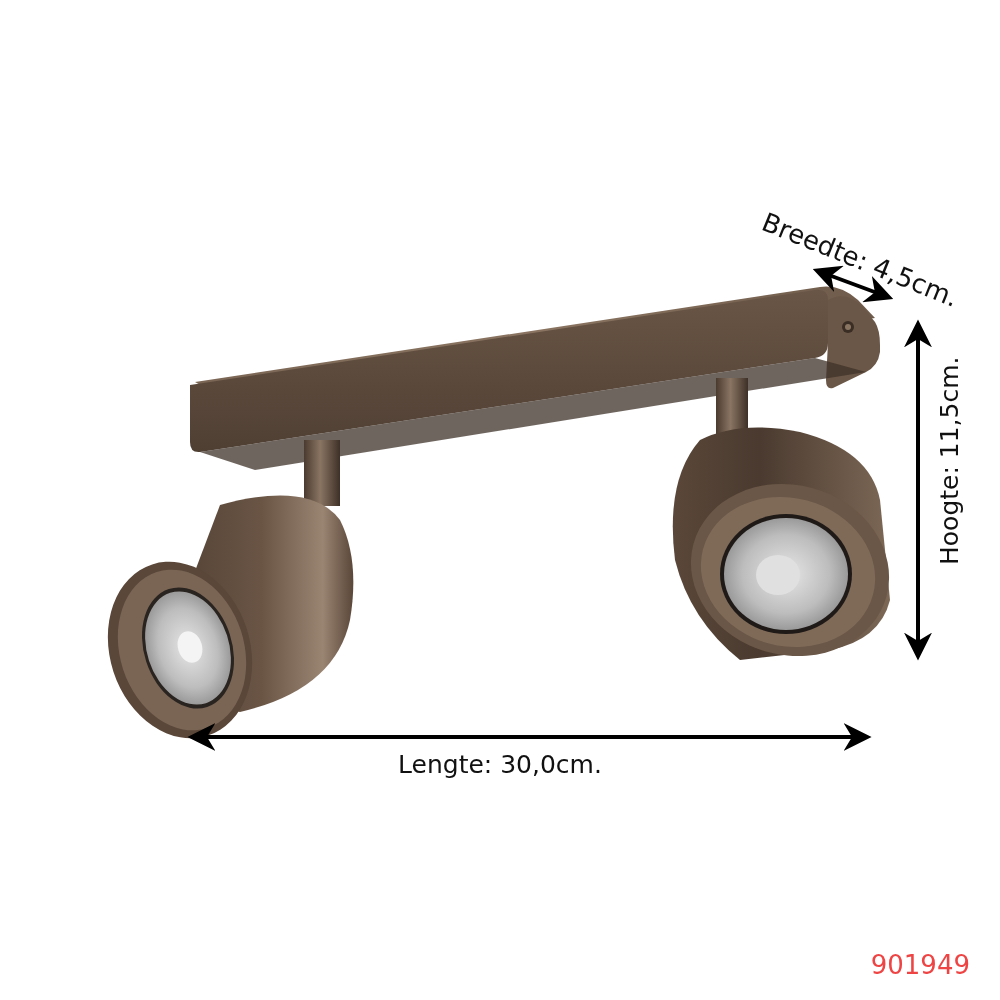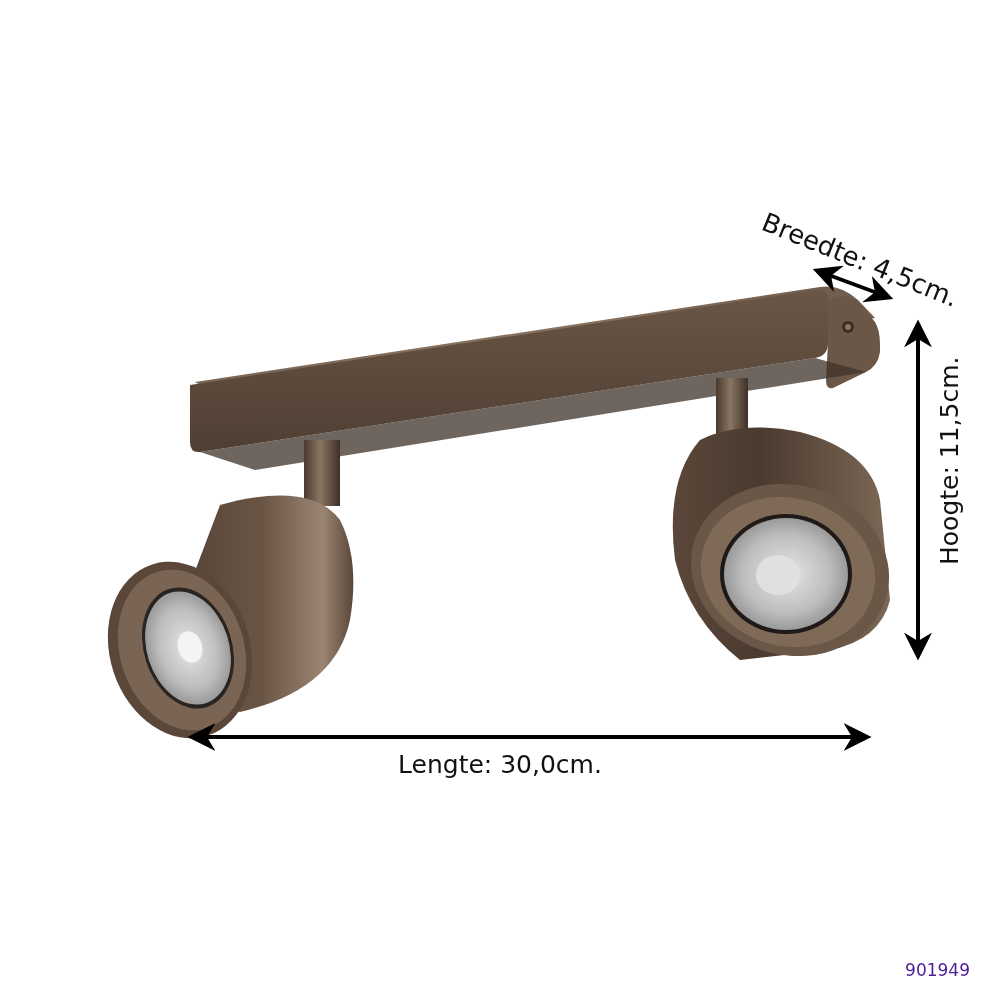--- a/index.html
+++ b/index.html
@@ -1,20 +1,20 @@
 <!DOCTYPE html>
 <html><head>
   <meta charset="utf-8">
   <style>
     html, body { margin: 0; padding: 0; background: #ffffff; }
     body { width: 1000px; height: 1000px; position: relative; overflow: hidden;
            font-family: "DejaVu Sans", "Liberation Sans", sans-serif; }
     #stage { position: absolute; left: 0; top: 0; width: 1000px; height: 1000px; }
     .dim-label { font-family: "DejaVu Sans", sans-serif; fill: #111; }
-    .product-code { position: absolute; right: 30px; bottom: 20px; font-size: 17px; color: #4c1d95;
+    .product-code { position: absolute; right: 30px; bottom: 20px; font-size: 26px; color: #ef4444;
                     font-family: "DejaVu Sans", sans-serif; }
   </style>
 </head>
 <body>
 
 <svg id="stage" viewBox="0 0 1000 1000" xmlns="http://www.w3.org/2000/svg">
   <defs>
     <linearGradient id="plateTop" x1="0" y1="0" x2="1" y2="0">
       <stop offset="0" stop-color="#7a6554"></stop>
       <stop offset="0.5" stop-color="#8a7461"></stop>

